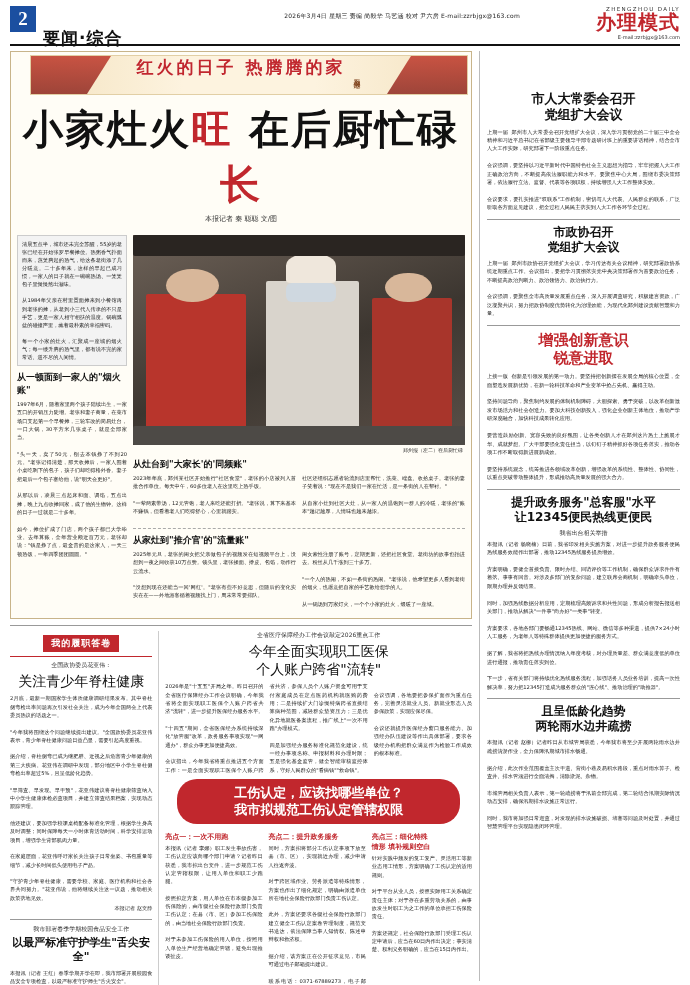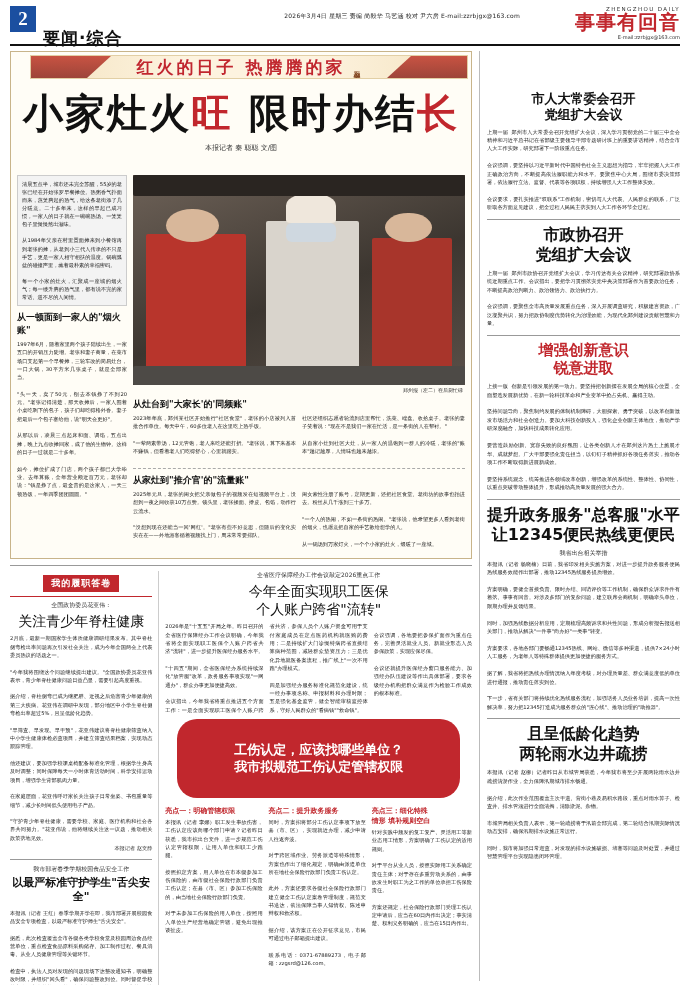--- a/index.html
+++ b/index.html
@@ -86,21 +86,21 @@
   .col-left { width: 470px; padding-right: 7px; border-right: 1px solid #bbb; }
   .col-right { width: 200px; padding-left: 7px; }
 
   
   .feature {
     border: 1px solid #c8b48a;
     padding: 3px;
     background: #fffdf6;
   }
   .feature-banner {
-    height: 24px;
+    height: 40px;
     background: linear-gradient(90deg,#f4e3c0 0%, #fdf3df 35%, #fdf3df 65%, #f4e3c0 100%);
     position: relative;
     display: flex; justify-content: center;
     overflow: hidden;
     border: 1px solid #e2cfa5;
     margin-left: 16px;
   }
   .banner-deco-l, .banner-deco-r {
     position: absolute; top: 0; bottom: 0; width: 80px;
     background: linear-gradient(180deg,#c0392b,#8e2820);
@@ -133,21 +133,21 @@
     letter-spacing: 2px;
     margin: 7px 0 2px;
     font-family: "DejaVu Sans", sans-serif;
     color: #111;
   }
   .headline .hot { color: #c1272d; }
   .byline {
     text-align: center;
     font-size: 7px;
     color: #333;
-    margin-bottom: 22px;
+    margin-bottom: 11px;
   }
   .feature-cols {
     display: flex;
     gap: 6px;
     padding: 0 3px 4px;
   }
   .fcol { width: 110px; }
   .fcol-wide { flex: 1; }
   .sidebar-box {
     border: 1px solid #ccc;
@@ -192,21 +192,21 @@
   .rule-dashed { border-top: 1px dashed #aaa; margin: 4px 0; }
 
   
   .r-head {
     text-align: center;
     font-weight: bold;
     line-height: 1.25;
     margin: 4px 0 4px;
   }
   .r-head.big { font-size: 13px; margin-top: 40px; }
-  .r-head.mid { font-size: 16px; }
+  .r-head.mid { font-size: 12px; }
   .r-head.red { color: #c1272d; font-size: 15px; }
   .r-text {
     font-size: 5.2px;
     line-height: 1.62;
     text-align: justify;
     color: #222;
   }
   .divider { border-top: 1px solid #999; margin: 7px 0 5px; }
 
   
@@ -268,59 +268,59 @@
     font-weight: bold;
     color: #c1272d;
     margin: 4px 0 2px;
   }
   .redband {
     background: #c1272d;
     color: #fff;
     text-align: center;
     font-size: 13px;
     font-weight: bold;
-    padding: 22px 4px;
+    padding: 5px 4px;
     line-height: 1.35;
     margin: 5px 12px 4px;
     border-radius: 20px;
   }
 </style>
 </head>
 <body>
 
 <div class="page">
 
   <div class="masthead">
     <div class="page-num">2</div>
     <div class="section-title">要闻·综合</div>
     <div class="mast-mid">
       <div class="mast-date">2026年3月4日 星期三 责编 尚毅华 马艺涵  校对 尹六房 E-mail:zzrbjgx@163.com</div>
     </div>
     <div class="mast-right">
       <div class="mast-en">ZHENGZHOU DAILY</div>
-      <div class="mast-logo">事事有回音</div>
+      <div class="mast-logo">办理模式</div>
       <div class="mast-contact">E-mail:zzrbjgx@163.com</div>
     </div>
   </div>
 
   <div class="body-grid">
 
     <div class="col-left">
 
       <div class="feature">
         <div class="feature-banner">
           <div class="banner-deco-l"></div>
           <div class="banner-deco-r"></div>
           <div class="banner-title">红火的日子 热腾腾的家</div>
           <div class="banner-sub">系列报道</div>
         </div>
 
         <div class="headline">
           <span>小家灶火</span><span class="hot">旺</span>
-          <span>限时办结</span><span class="hot">长</span>
+          <span>在后厨忙碌</span><span class="hot">长</span>
         </div>
         <div class="byline">本报记者 秦 聪聪 文/图</div>
 
         <div class="feature-cols">
           <div class="fcol">
             <div class="sidebar-box" style="white-space:pre-wrap">清晨五点半，城市还未完全苏醒，55岁的老张已经在开始张罗早餐摊位。热粥香气扑面而来，蒸笼腾起的热气，给这条老街添了几分暖意。二十多年来，这样的早起已成习惯，一家人的日子就在一碗碗热汤、一笼笼包子里慢慢熬出滋味。
 
 从1984年父亲在村里置面摊来到小餐馆再到老张的摊，从老到小三代人传承的不只是手艺，更是一家人相守相扶的温度。锅碗瓢盆的碰撞声里，藏着最朴素的幸福密码。
 
 每一个小家的灶火，汇聚成一座城的烟火气；每一缕升腾的热气里，都有说不完的家常话、道不尽的人间情。</div>
@@ -426,21 +426,21 @@
 
 会议还就提升医保经办窗口服务能力、加强经办队伍建设等作出具体部署，要求各级经办机构把群众满意作为检验工作成效的根本标准。</div>
 
           <div class="redband">
             <div>工伤认定，应该找哪些单位？</div>
             <div>我市拟规范工伤认定管辖权限</div>
           </div>
 
           <div style="display:flex;gap:6px">
             <div style="width:33%">
-              <div class="box-head">亮点一：明确管辖权限</div>
+              <div class="box-head">亮点一：一次不用跑</div>
               <div class="ptext" style="white-space:pre-wrap">本报讯（记者 李娜）职工发生事故伤害，工伤认定应该向哪个部门申请？记者昨日获悉，我市拟出台文件，进一步规范工伤认定管辖权限，让用人单位和职工少跑腿。
 
 按照拟定方案，用人单位在市本级参加工伤保险的，由市级社会保险行政部门负责工伤认定；在县（市、区）参加工伤保险的，由当地社会保险行政部门负责。
 
 对于未参加工伤保险的用人单位，按照用人单位生产经营地确定管辖，避免出现推诿扯皮。</div>
             </div>
             <div style="width:33%">
               <div class="box-head">亮点二：提升政务服务</div>
               <div class="ptext" style="white-space:pre-wrap">同时，方案拟将部分工伤认定事项下放至县（市、区），实现就近办理，减少申请人往返奔波。
 

